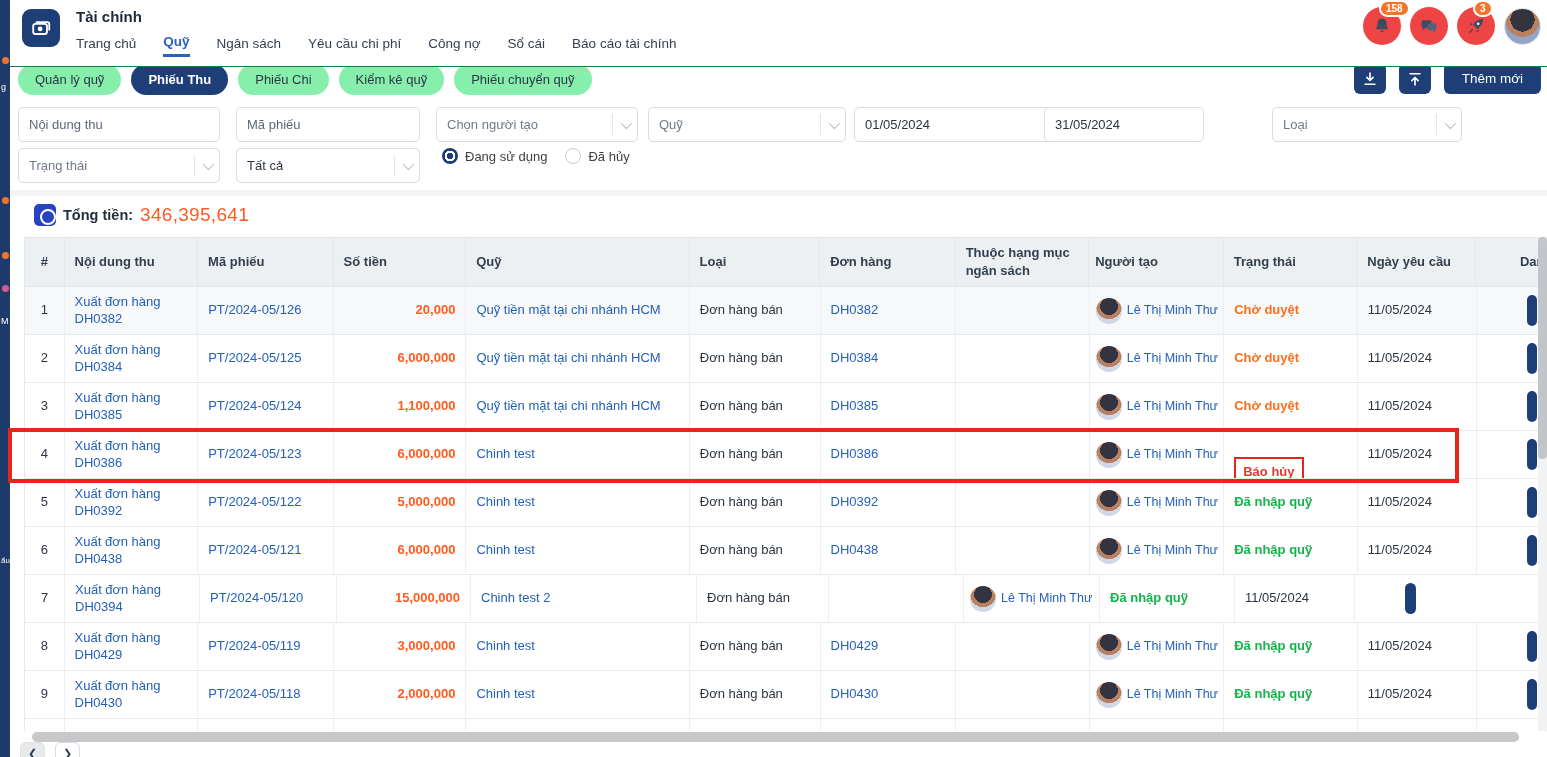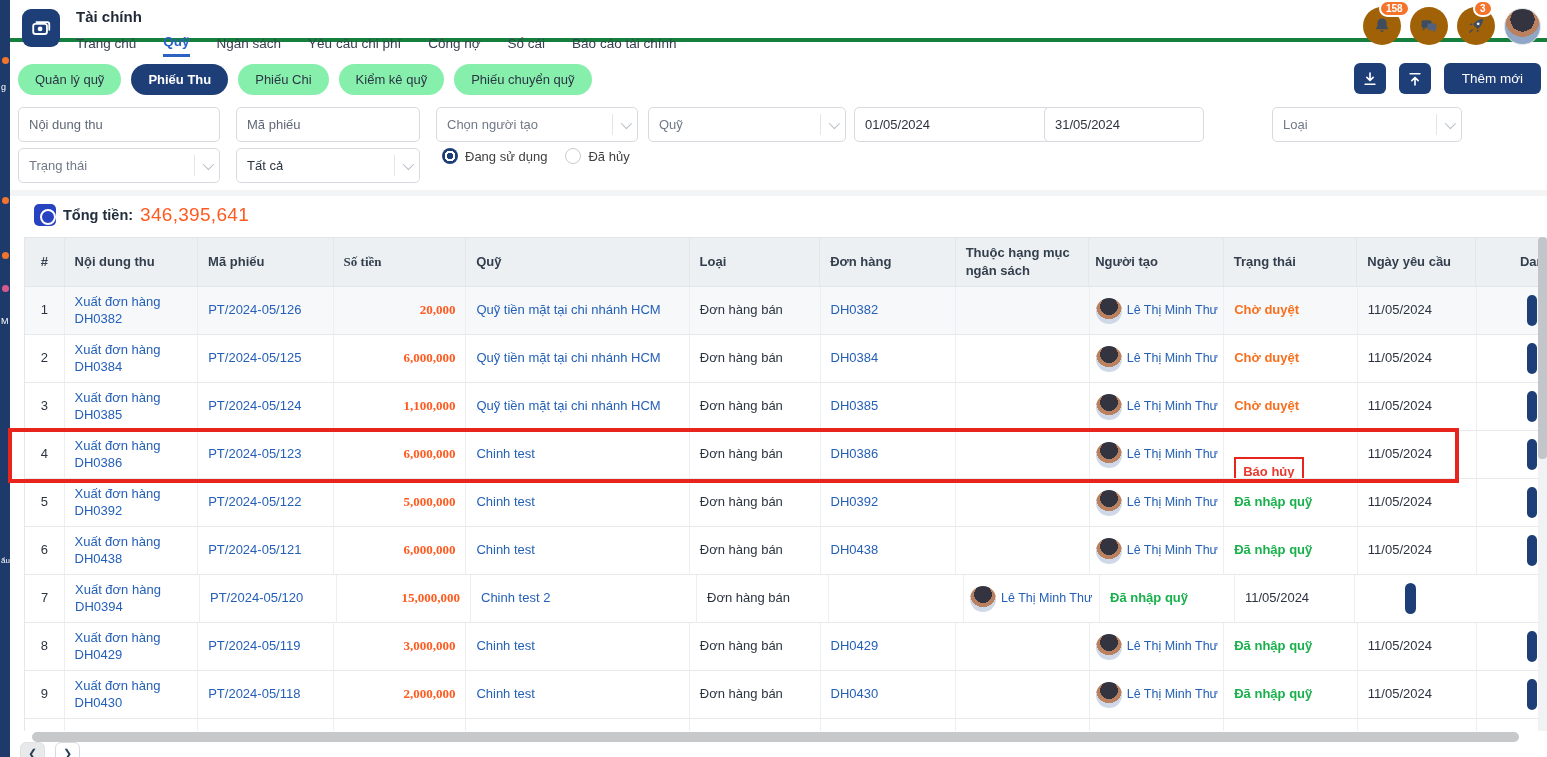--- a/index.html
+++ b/index.html
@@ -6,29 +6,29 @@
   html,body { width:1547px; height:757px; background:#fff; font-family:"Liberation Sans",sans-serif; overflow:hidden; }
   .page { position:relative; width:1547px; height:757px; background:#fff; overflow:hidden; }
 
   
   .side-strip { position:absolute; left:0; top:0; width:10px; height:757px; background:#1d3a6b; z-index:3; }
   .frag { position:absolute; left:1px; color:#fff; font-size:9px; }
   .dot { position:absolute; left:2px; width:7px; height:7px; border-radius:50%; background:#f4742c; }
   .dot.pink { background:#d75a8e; }
 
   
-  .header { position:absolute; left:10px; top:0; width:1537px; height:42px; background:#fff; border-bottom:4px solid #15803d; z-index:2; }
+  .header { position:absolute; left:10px; top:0; width:1537px; height:67px; background:#fff; border-bottom:1px solid #15803d; z-index:2; }
   .app-icon { position:absolute; left:12px; top:9px; width:38px; height:38px; background:#1e3e78; border-radius:9px; display:flex; align-items:center; justify-content:center; }
   .page-title { position:absolute; left:66px; top:8px; font-size:15px; font-weight:bold; color:#1f2937; }
   .tabs { position:absolute; left:66px; top:29px; height:28px; display:flex; gap:27px; align-items:center; font-size:13.5px; color:#36414f; }
   .tab { cursor:pointer; height:28px; display:flex; align-items:center; }
   .tab.active { color:#2a62c4; border-bottom:3px solid #2a62c4; font-weight:bold; }
 
   .top-icons { position:absolute; right:6px; top:7px; display:flex; align-items:center; gap:9px; }
-  .circle-btn { position:relative; width:38px; height:38px; border-radius:50%; background:#a16207; display:flex; align-items:center; justify-content:center; }
+  .circle-btn { position:relative; width:38px; height:38px; border-radius:50%; background:#ef4444; display:flex; align-items:center; justify-content:center; }
   .badge { position:absolute; top:-7px; left:16px; background:#f4742c; color:#fff; font-size:10px; font-weight:bold; border:2px solid #fff; border-radius:9px; padding:1px 5px; line-height:11px; white-space:nowrap; }
   .avatar-top { width:37px; height:37px; border-radius:50%; background:radial-gradient(circle at 50% 30%, #33343f 0 40%, #b9815f 40% 58%, #8fa6c6 58%); border:1px solid #e0e3e7; }
 
   
   .toolbar { position:absolute; left:10px; top:58px; width:1537px; height:44px; background:#fff; }
   .pills { position:absolute; left:8px; top:6px; display:flex; gap:10px; }
   .pill { padding:8px 17px; background:#86efac; border-radius:18px; font-size:13px; color:#2c3644; cursor:pointer; white-space:nowrap; }
   .pill.active { background:#1e3e78; color:#fff; font-weight:bold; }
   .toolbar-right { position:absolute; right:6px; top:5px; display:flex; gap:13px; align-items:center; }
   .icon-btn { width:32px; height:31px; background:#1e3e78; border:none; border-radius:6px; display:flex; align-items:center; justify-content:center; cursor:pointer; }
@@ -61,21 +61,21 @@
 
   
   .table { position:absolute; left:24px; top:237px; width:1523px; height:494px; overflow:hidden; border-left:1px solid #e5e8eb; }
   .thead { display:flex; height:50px; background:#edf0f3; border-top:1px solid #e2e5e9; border-bottom:1px solid #e2e5e9; font-weight:bold; font-size:13px; color:#333f4d; }
   .th { display:flex; align-items:center; padding:4px 10px; border-right:1px solid #e4e7ea; line-height:1.35; }
   .tbody { height:444px; overflow:hidden; }
   .trow { display:flex; height:48px; border-bottom:1px solid #e7eaed; background:#fff; font-size:13px; color:#2b3440; }
   .trow:first-child { background:#f7f8fa; }
   .td { display:flex; align-items:center; padding:4px 10px; border-right:1px solid #eceef1; line-height:1.3; overflow:hidden; }
   .c0 { width:40px; justify-content:center; padding:4px 2px; }
-  .c1 { width:135px; } .c2 { width:137px; } .c3 { width:134px; justify-content:flex-end;font-family:Liberation Serif, serif; }
+  .c1 { width:135px; } .c2 { width:137px; } .c3 { width:134px; justify-content:flex-end; }
   .c4 { width:226px; } .c5 { width:132px; } .c6 { width:137px; } .c7 { width:135px; }
   .c8 { width:136px; padding-left:6px; } .c9 { width:135px; } .c10 { width:120px; } .c11 { width:71px; border-right:none; }
   .link { color:#2560b8; cursor:pointer; }
   .amount { color:#ff5a1f; font-weight:bold; }
   .status { font-weight:bold; white-space:nowrap; }
   .st-orange { color:#f8701e; } .st-red { color:#e7392e; } .st-green { color:#19b14c; }
   .status.boxed { border:2px solid #e8251d; padding:5px 7px;margin-top:36px; }
   .avatar { width:26px; height:26px; min-width:26px; border-radius:50%; margin-right:5px;
             background:radial-gradient(circle at 50% 32%, #33343f 0 40%, #b9815f 40% 58%, #cfd8e6 58%); }
   .creator-name { white-space:nowrap; font-size:12.5px; }

